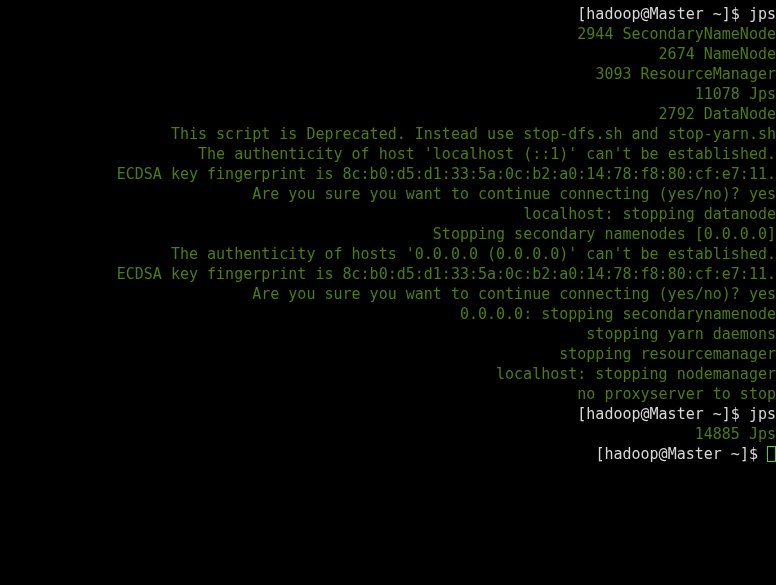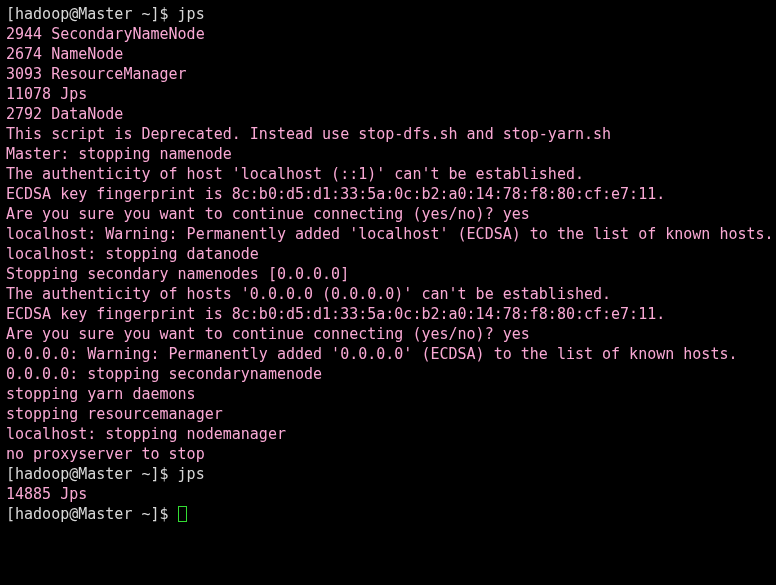--- a/index.html
+++ b/index.html
@@ -13,26 +13,27 @@
     width: 776px;
     height: 585px;
     background: #000000;
     overflow: hidden;
     font-family: "DejaVu Sans Mono", "Liberation Mono", monospace;
     font-size: 15px;
     line-height: 20px;
     letter-spacing: 0px;
     box-sizing: border-box;
     padding: 4px 0 0 6px;
+    text-align: right;
   }
   .line {
     height: 20px;
     line-height: 20px;
     white-space: pre;
-    color: #f9a8d4;
+    color: #4d7c0f;
     font-family: "DejaVu Sans Mono", "Liberation Mono", monospace;
     font-size: 15px;
   }
   .line.prompt-line {
     color: #d6d6d6;
   }
   .seg {
     white-space: pre;
     font-family: "DejaVu Sans Mono", "Liberation Mono", monospace;
   }
@@ -57,31 +58,28 @@
 
 <div id="terminal">
   <div id="screen">
       <div class="line prompt-line"><span class="seg prompt">[hadoop@Master ~]$ </span><span class="seg cmd">jps</span></div>
       <div class="line"><span class="seg">2944 SecondaryNameNode</span></div>
       <div class="line"><span class="seg">2674 NameNode</span></div>
       <div class="line"><span class="seg">3093 ResourceManager</span></div>
       <div class="line"><span class="seg">11078 Jps</span></div>
       <div class="line"><span class="seg">2792 DataNode</span></div>
       <div class="line"><span class="seg">This script is Deprecated. Instead use stop-dfs.sh and stop-yarn.sh</span></div>
-      <div class="line"><span class="seg">Master: stopping namenode</span></div>
       <div class="line"><span class="seg">The authenticity of host 'localhost (::1)' can't be established.</span></div>
       <div class="line"><span class="seg">ECDSA key fingerprint is 8c:b0:d5:d1:33:5a:0c:b2:a0:14:78:f8:80:cf:e7:11.</span></div>
       <div class="line"><span class="seg">Are you sure you want to continue connecting (yes/no)? yes</span></div>
-      <div class="line"><span class="seg">localhost: Warning: Permanently added 'localhost' (ECDSA) to the list of known hosts.</span></div>
       <div class="line"><span class="seg">localhost: stopping datanode</span></div>
       <div class="line"><span class="seg">Stopping secondary namenodes [0.0.0.0]</span></div>
       <div class="line"><span class="seg">The authenticity of hosts '0.0.0.0 (0.0.0.0)' can't be established.</span></div>
       <div class="line"><span class="seg">ECDSA key fingerprint is 8c:b0:d5:d1:33:5a:0c:b2:a0:14:78:f8:80:cf:e7:11.</span></div>
       <div class="line"><span class="seg">Are you sure you want to continue connecting (yes/no)? yes</span></div>
-      <div class="line"><span class="seg">0.0.0.0: Warning: Permanently added '0.0.0.0' (ECDSA) to the list of known hosts.</span></div>
       <div class="line"><span class="seg">0.0.0.0: stopping secondarynamenode</span></div>
       <div class="line"><span class="seg">stopping yarn daemons</span></div>
       <div class="line"><span class="seg">stopping resourcemanager</span></div>
       <div class="line"><span class="seg">localhost: stopping nodemanager</span></div>
       <div class="line"><span class="seg">no proxyserver to stop</span></div>
       <div class="line prompt-line"><span class="seg prompt">[hadoop@Master ~]$ </span><span class="seg cmd">jps</span></div>
       <div class="line"><span class="seg">14885 Jps</span></div>
       <div class="line prompt-line"><span class="seg prompt">[hadoop@Master ~]$ </span><span class="seg cmd"></span><span class="cursor"></span></div>
     </div>
 </div>

